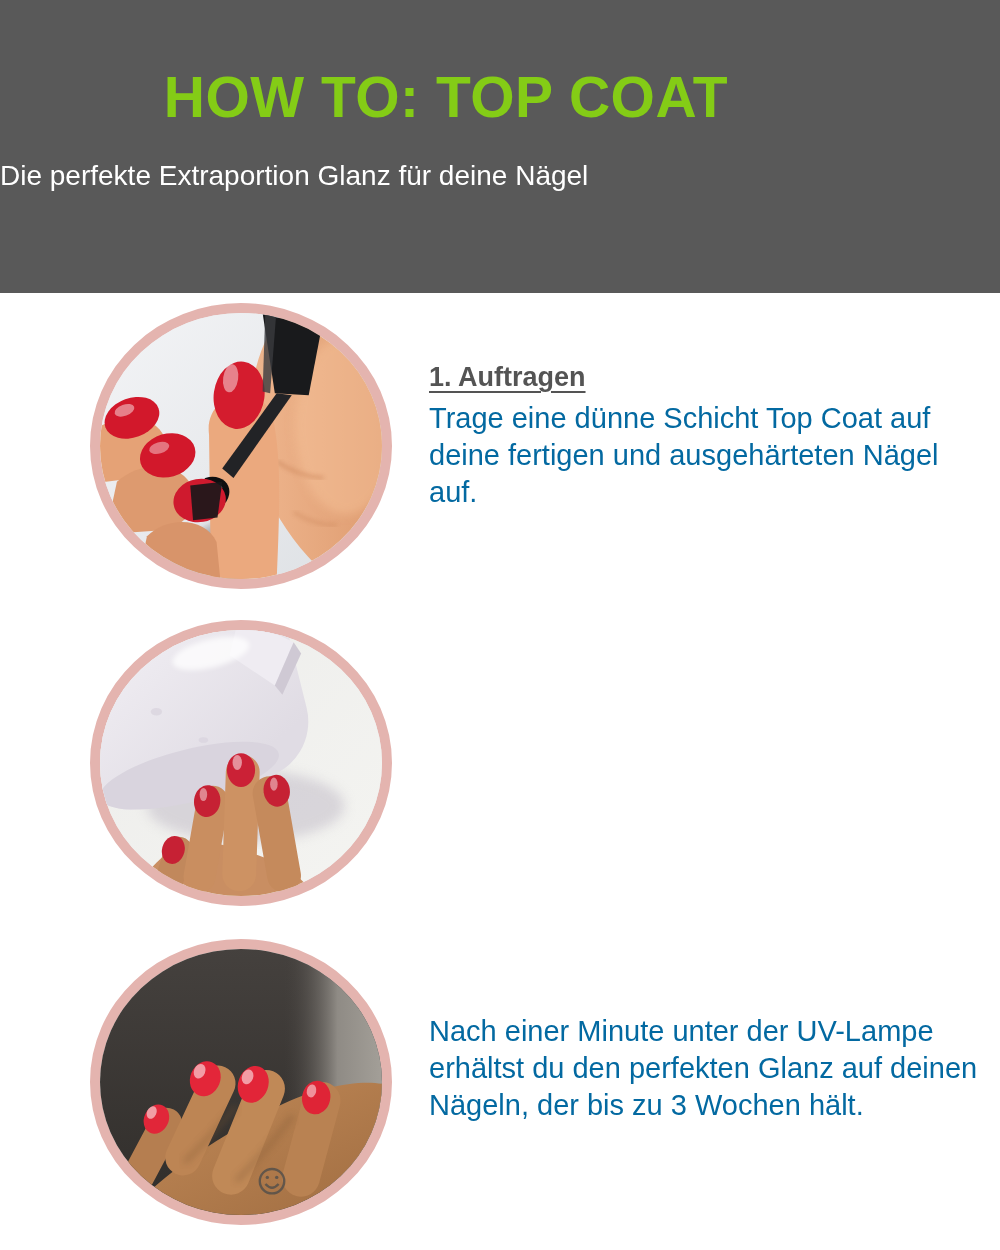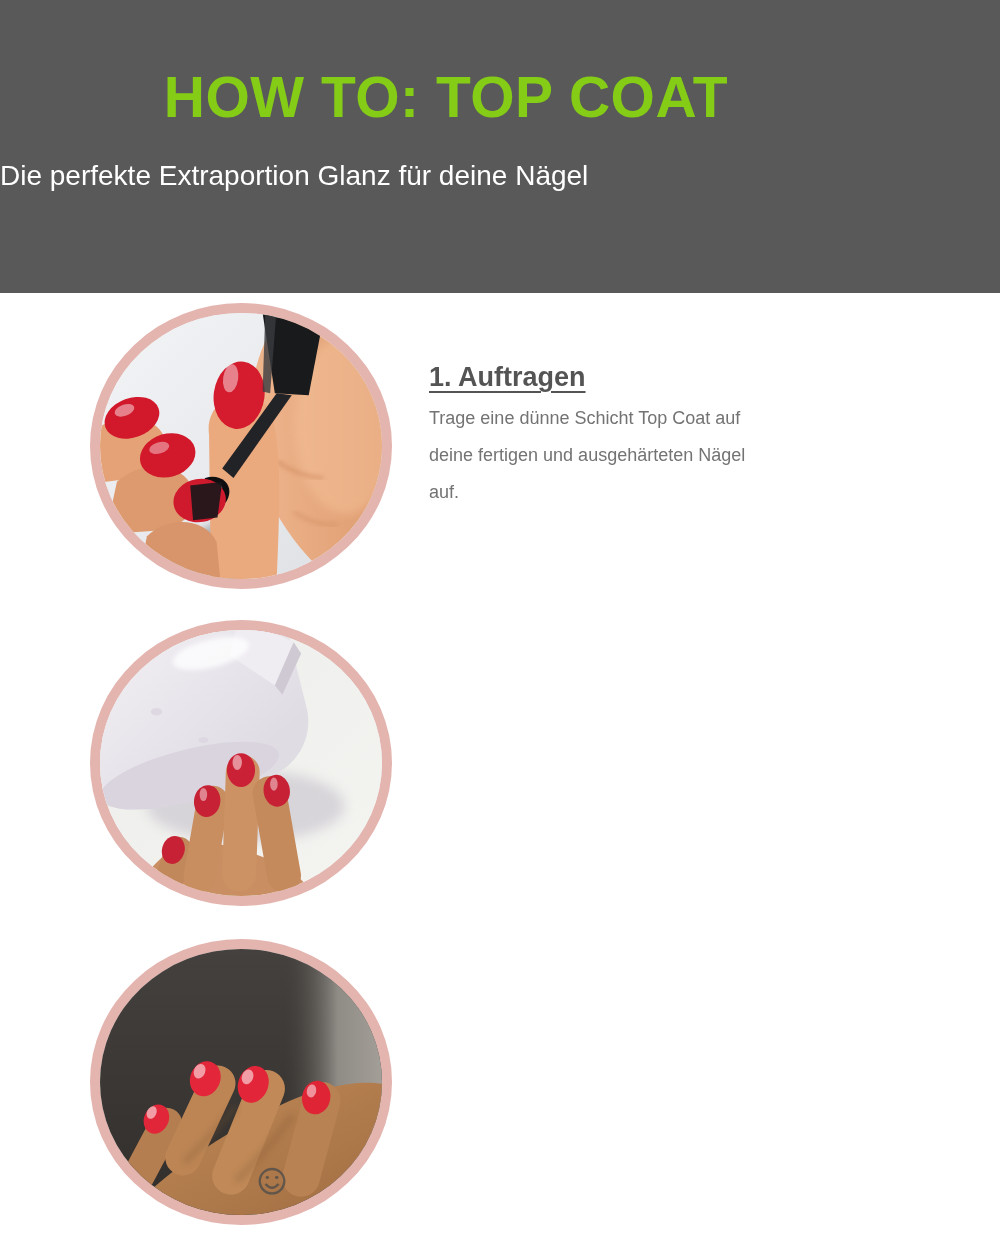--- a/index.html
+++ b/index.html
@@ -29,21 +29,21 @@
   
   .step-text{position:absolute;left:429px;width:565px;color:#595959;}
   .step-1{top:361px;}
   .step-2{top:655px;}
   .step-3{top:1013px;}
   .step-heading{
     margin:0 0 6px 0;font-size:27px;font-weight:bold;color:#545454;line-height:33px;
     text-decoration:underline;text-decoration-thickness:2px;text-underline-offset:5px;
   }
   .step-body{
-    margin:0;font-size:18px;line-height:37px;color:#737373;white-space:pre-line;
+    margin:0;font-size:29px;line-height:37px;color:#0369a1;white-space:pre-line;
   }
 </style>
 </head>
 <body>
 
 <div class="page">
 
   <header class="header">
     <div class="title">HOW TO: TOP COAT</div>
     <div class="subtitle">Die perfekte Extraportion Glanz für deine Nägel</div>
@@ -197,15 +197,18 @@
 
   <section class="step-text step-1">
     <h3 class="step-heading">1. Auftragen</h3>
     <p class="step-body">Trage eine dünne Schicht Top Coat auf
 deine fertigen und ausgehärteten Nägel
 auf.</p>
   </section>
 
 
   <section class="step-text step-3">
+    <p class="step-body">Nach einer Minute unter der UV-Lampe
+erhältst du den perfekten Glanz auf deinen
+Nägeln, der bis zu 3 Wochen hält.</p>
   </section>
 
 </div>
 
 </body></html>

